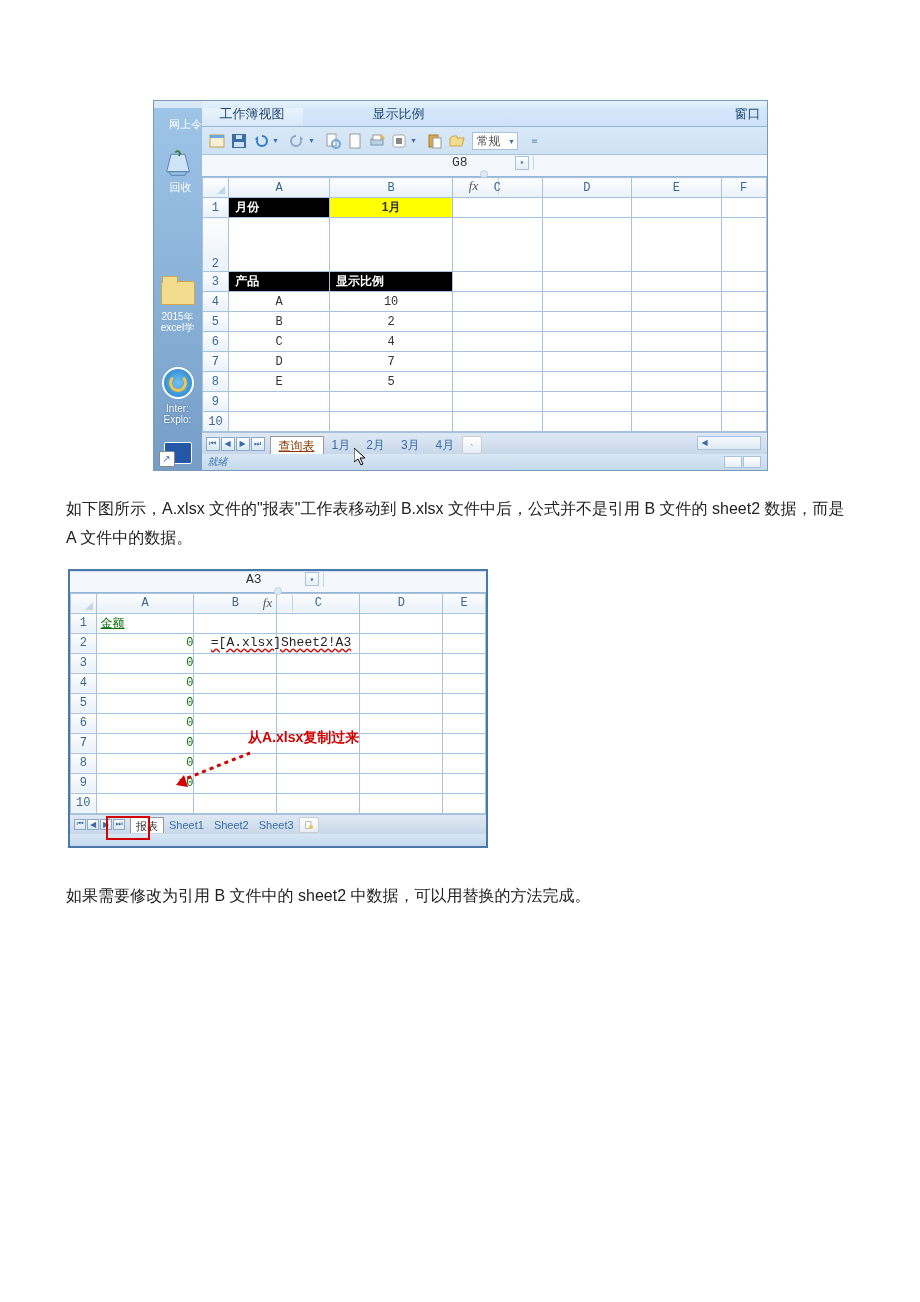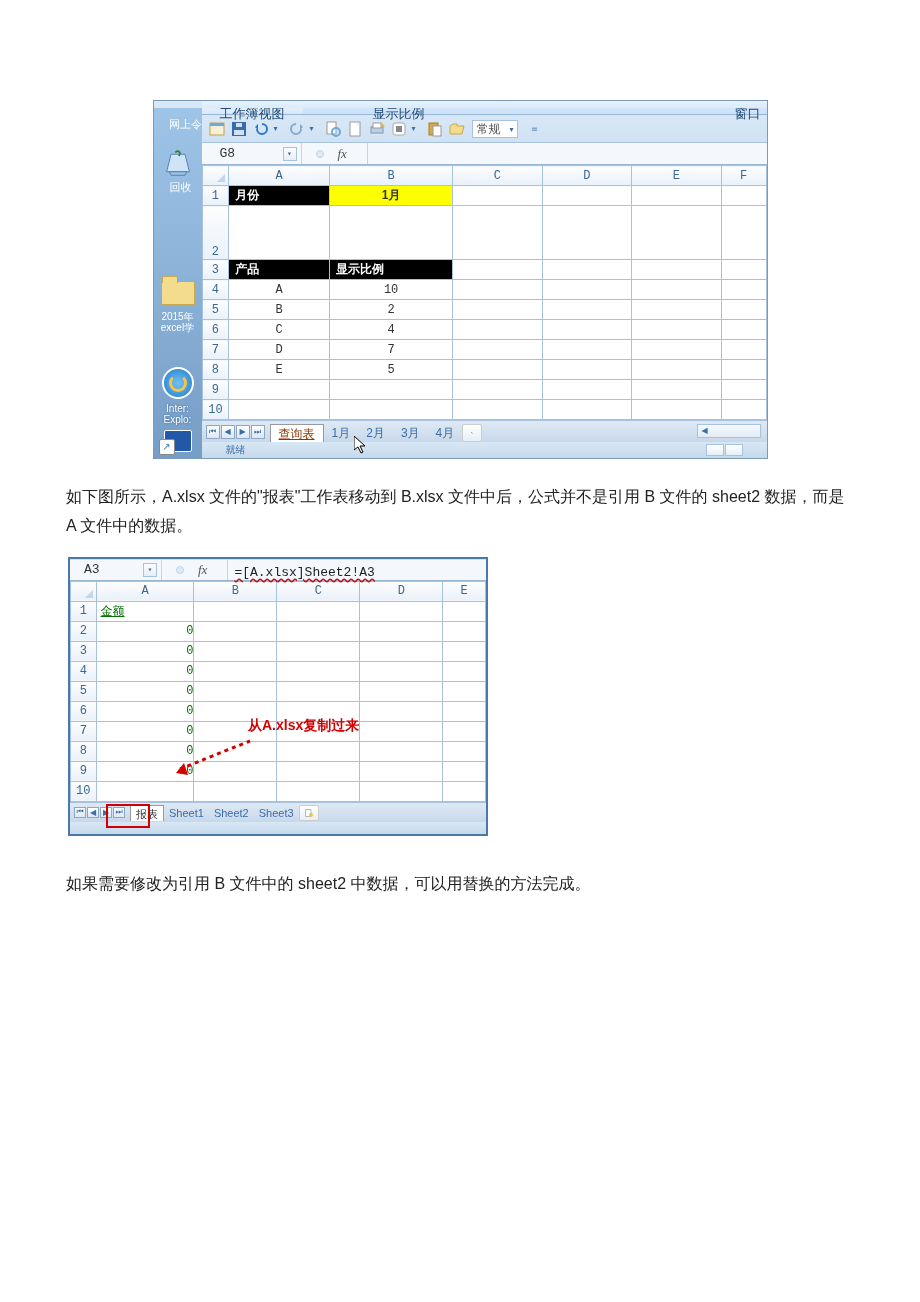--- a/index.html
+++ b/index.html
@@ -45,21 +45,21 @@
 
     .ic-ie { top:260px; }
     .ie-circle { width:32px; height:32px; border-radius:50%; background:radial-gradient(#6fc2f2,#1e7bc8); border:2px solid #fff; position:relative; }
     .ie-circle::after{content:""; position:absolute; inset:5px; border:3px solid #f6c24e; border-radius:50%; border-top-color:transparent;}
     .ic-ie-lbl { position:absolute; top:296px; left:0; width:48px; text-align:center; font-size:10px; color:#fff; line-height:1.05; text-shadow:0 0 2px #2a5a8a;}
 
     .ic-short { position:absolute; bottom:6px; left:10px; width:28px; height:22px; background:#2358a8; border:1px solid #fff; border-radius:2px;}
     .ic-short::after{content:"↗"; position:absolute; left:-6px; bottom:-4px; width:14px; height:14px; background:#fff; border:1px solid #888; border-radius:2px; font-size:10px; color:#3a6da8; text-align:center; line-height:13px;}
 
     .shot1 .ribbon {
-      margin-left:48px; height:14px; display:flex; align-items:stretch;
+      margin-left:48px; height:26px; display:flex; align-items:stretch;
       background: linear-gradient(#dbeafd,#cde1f7);
       border-bottom:1px solid #97b7d6;
       font-size:13px;
     }
     .ribbon .rtab { flex:0 0 auto; padding:4px 18px; text-align:center; color:#214a73; }
     .ribbon .rtab.sel { background: linear-gradient(#f0f7fe,#d8e8f8); }
     .ribbon .rtab-r { color:#214a73; padding:4px 6px 4px 18px; }
     .corner {
       position:absolute; top:0; left:48px; right:0; height:7px;
       background:linear-gradient(#e7f2fd,#d9ebfa);
@@ -73,22 +73,22 @@
     .qi svg { width:16px; height:16px; }
     .qat .drop { width:7px; font-size:8px; color:#3a6da8; margin-right:3px;}
     .qat .format-box {
       margin-left:2px; border:1px solid #a7c2de; background:#fff; padding:1px 16px 1px 4px;
       font-size:12px; color:#555; position:relative; height:18px; line-height:15px;
     }
     .qat .format-box::after{content:"▾"; position:absolute; right:3px; top:1px; font-size:8px; color:#3a6da8;}
     .qat .overflow { margin-left:8px; font-size:10px; color:#3a6da8; }
 
     .namebox-row {
-      margin-left:48px; height:22px; display:flex; align-items:flex-end;
-      background:#f4f8fc; border-bottom:1px solid #97b7d6;
+      margin-left:48px; height:22px; display:flex; align-items:center;
+      background:#f4f8fc; border-bottom:1px solid #97b7d6;flex-direction:column;
     }
     .namebox-row .nb {
       width:100px; height:100%; display:flex; align-items:center; justify-content:space-between;
       padding:0 4px 0 18px; font-family:"Courier New",monospace; font-size:13px; color:#333;
       border-right:1px solid #c2d6ea;
     }
     .namebox-row .nb .dd { width:14px; height:14px; border:1px solid #a7c2de; background:linear-gradient(#fdfdfd,#e6eef7); display:flex; align-items:center; justify-content:center; }
     .namebox-row .nb .dd::after{content:"▾"; font-size:8px; color:#3a6da8;}
     .namebox-row .fx-gap { width:36px; height:100%; display:flex; align-items:center; justify-content:center;}
     .namebox-row .fx-lbl { font-style:italic; font-family:Georgia,serif; font-size:13px; color:#555; padding-right:20px; border-right:1px solid #c2d6ea; height:100%; display:flex; align-items:center;}
@@ -120,21 +120,21 @@
     }
     .navbtns { display:flex; gap:0; padding:0 4px; }
     .navbtn { width:14px; height:14px; border:1px solid #8aa9c8; background:linear-gradient(#fff,#dbe7f3); display:flex; align-items:center; justify-content:center; font-size:8px; color:#3a6da8; margin-right:1px;}
     .stab { padding:0 8px; height:18px; line-height:18px; margin-top:2px; font-family:"Microsoft YaHei",sans-serif; }
     .stab.active{ background:#fff; border:1px solid #999; border-bottom:none; color:#8b3a00; text-decoration:underline;}
     .stab.faded{ color:#3a6da8; }
     .stab.new { width:20px; background:linear-gradient(#fff,#e6eef7); border:1px solid #ccc; border-radius:2px; display:flex; align-items:center; justify-content:center;}
     .stab.new svg{width:12px;height:12px;}
     .hscroll { position:absolute; right:6px; top:3px; width:64px; height:14px; background:linear-gradient(#f6f9fc,#e1ebf5); border:1px solid #a7c2de; display:flex;}
     .hscroll .harr { width:14px; font-size:8px; color:#3a6da8; text-align:center; line-height:12px;}
-    .statusbar1 { margin-left:48px; height:16px; background:linear-gradient(#d8e7f5,#c5d9ed); display:flex; align-items:center; justify-content:space-between; padding:0 24px; font-size:10px; color:#3a6da8;}
+    .statusbar1 { margin-left:48px; height:16px; background:linear-gradient(#d8e7f5,#c5d9ed); display:flex; align-items:center; justify-content:space-between; padding:0 6px; font-size:10px; color:#3a6da8;font-style:italic;}
     .viewbtns { display:flex; gap:1px; }
     .viewbtn { width:18px; height:12px; border:1px solid #a7c2de; background:linear-gradient(#fff,#e6eef7);}
     .cursor-arrow{
       position:absolute; left:200px; bottom:4px; width:12px; height:18px; pointer-events:none;
     }
 
     
     .body-text { margin:24px 16px 16px 16px; line-height:1.8; font-size:16px; color:#222;}
     .sec-title { font-weight:bold; }
     .sec-title .num { margin-right:2px; }

